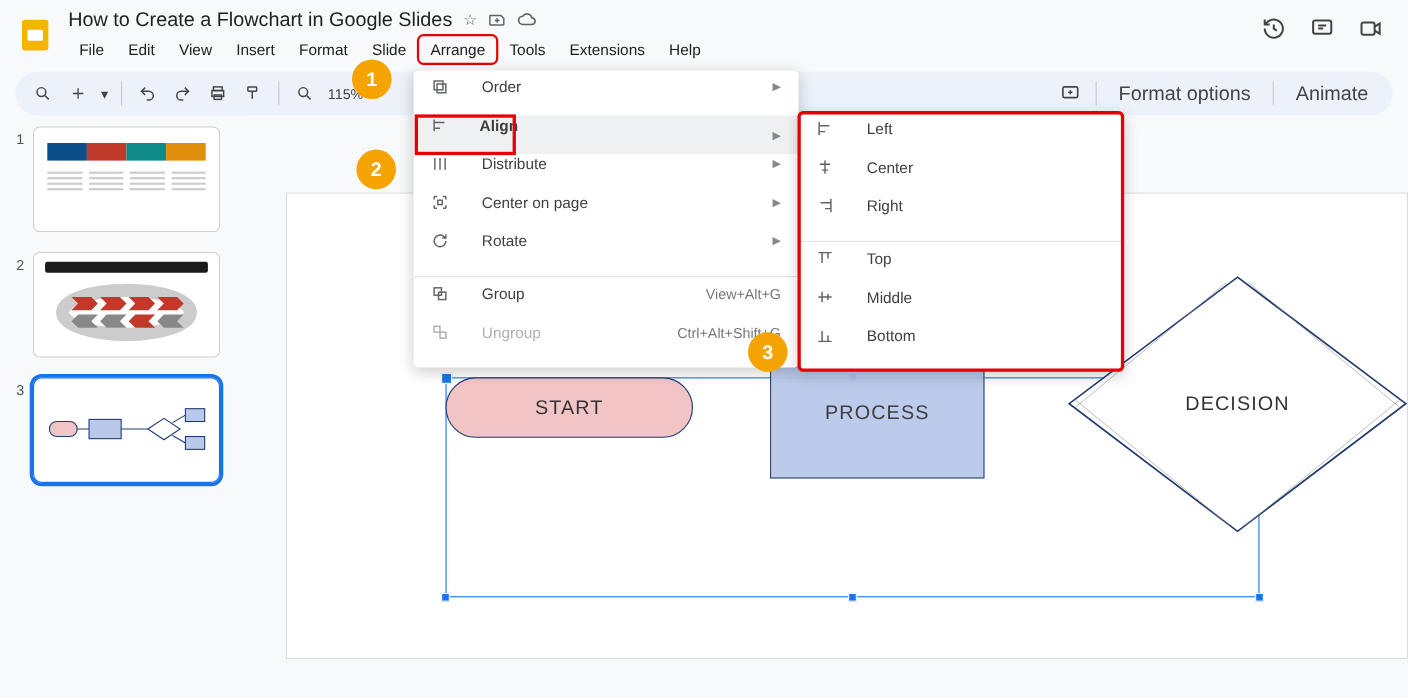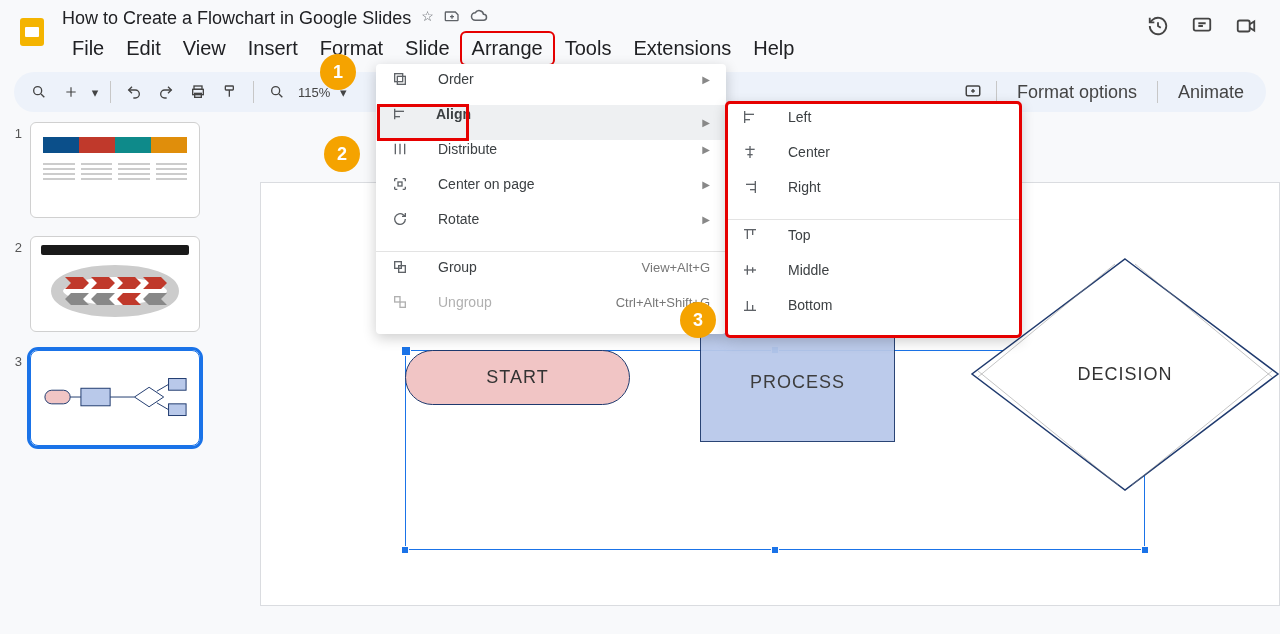--- a/index.html
+++ b/index.html
@@ -2,26 +2,26 @@
 <html><head>
 <meta charset="utf-8">
 <style>
   * { box-sizing: border-box; margin: 0; padding: 0; font-family: Arial, "Helvetica Neue", sans-serif; }
   body { width: 1280px; height: 634px; background: #f8f9fb; overflow: hidden; position: relative; color: #3c4043; }
 
   
   .header { display: flex; align-items: flex-start; padding: 8px 12px 0 12px; }
   .logo { width: 40px; height: 40px; margin-right: 10px; margin-top: 4px; display:flex; align-items:center; justify-content:center; }
   .logo svg { width: 32px; height: 32px; }
-  .title-row { display: flex; align-items: flex-start; gap: 10px; }
+  .title-row { display: flex; align-items: flex-end; gap: 10px; }
   .doc-title { font-size: 18px; color: #202124; }
   .title-icons { display: flex; gap: 10px; color: #5f6368; }
   .title-icons span { font-size: 14px; }
   .menubar { display: flex; gap: 2px; margin-top: 4px; }
-  .menubar .menuitem { padding: 4px 10px; font-size: 20px; color: #202124; border-radius: 4px; cursor: pointer; position:relative; }
+  .menubar .menuitem { padding: 4px 10px; font-size: 14px; color: #202124; border-radius: 4px; cursor: pointer; position:relative; }
   .menubar .menuitem.hl { outline: 2px solid #e60000; }
   .header-right { margin-left: auto; display: flex; gap: 20px; padding-right: 10px; padding-top: 6px; color: #444; }
   .header-right .hicon { width: 24px; height: 24px; display:flex; align-items:center; justify-content:center; }
 
   
   .toolbar { display: flex; align-items: center; height: 40px; margin: 8px 14px 0 14px; background: #edf2fa; border-radius: 20px; padding: 0 10px; gap: 2px; color: #444; font-size: 13px; }
   .toolbar .tbtn { width: 30px; height: 30px; display:flex; align-items:center; justify-content:center; border-radius:4px; }
   .toolbar .tsep { width:1px; height:22px; background:#c7c7c7; margin:0 6px; }
   .toolbar .zoom { padding: 0 4px; }
   .toolbar .rlabel { padding: 0 12px; font-size: 18px; }

